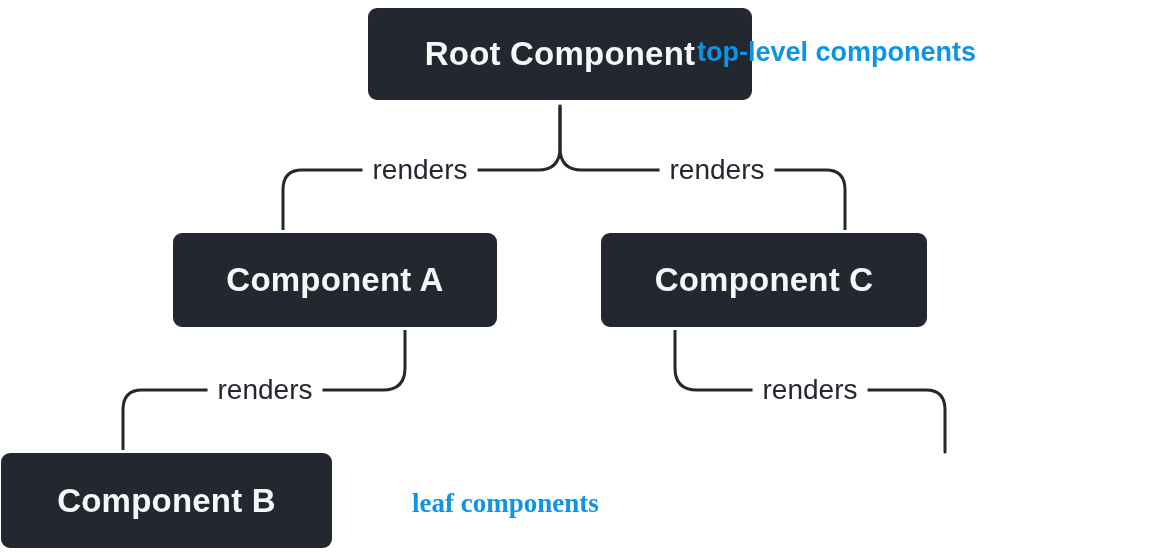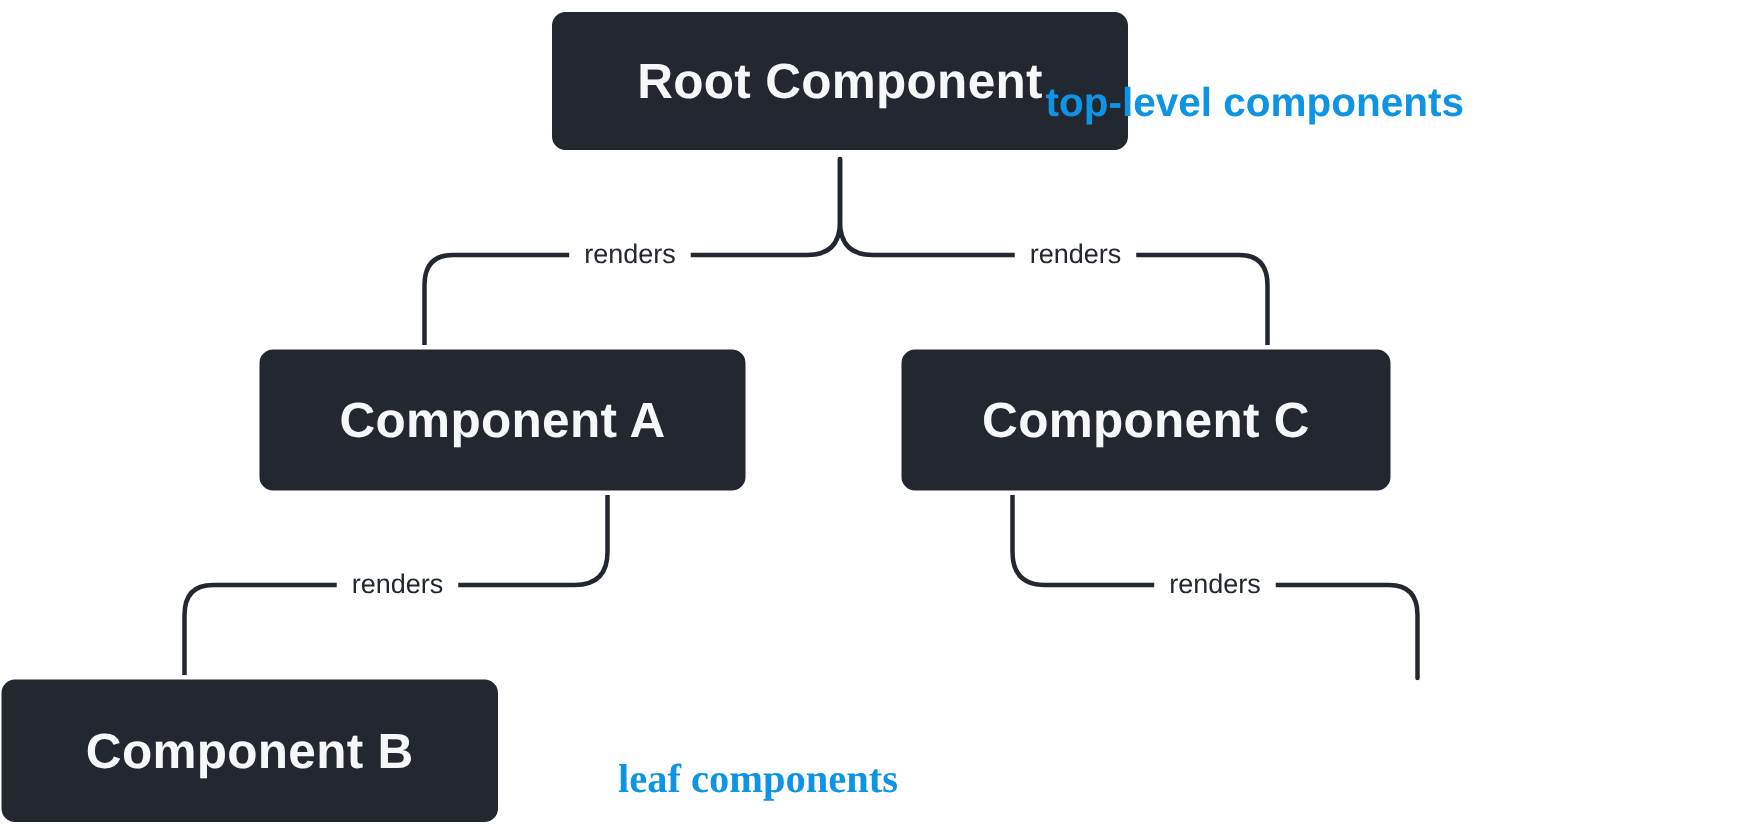--- a/index.html
+++ b/index.html
@@ -44,33 +44,32 @@
   .node-a{left:170px;top:230px;width:330px;height:100px;}
   .node-c{left:598px;top:230px;width:332px;height:100px;}
   .node-b{left:-2px;top:450px;width:337px;height:101px;}
   .node-d{left:728px;top:450px;width:332px;height:100px;}
   .edge-label{
     position:absolute;
     transform:translate(-50%,-50%);
     background:var(--bg);
     padding:2px 10px;
     color:var(--line);
-    font-size:18px;font-weight:500;
+    font-size:28px;font-weight:500;
     white-space:nowrap;
   }
   .edge-label-1{left:420px;top:170px;}
   .edge-label-2{left:717px;top:170px;}
   .edge-label-3{left:265px;top:390px;}
   .edge-label-4{left:810px;top:390px;}
   .annotation{
     position:absolute;
     color:var(--accent-blue);
     font-size:27px;font-weight:700;
     white-space:nowrap;
-    margin-top:16px;
   }
   .annotation-top{right:0px;top:37px;text-align:right;}
   .annotation-leaf{left:412px;top:488px;font-family:Liberation Serif, serif;}
 </style>
 </head>
 <body>
 
 <div class="canvas">
 
   <svg class="edges-layer" viewBox="0 0 1169 553" xmlns="http://www.w3.org/2000/svg" aria-hidden="true">

